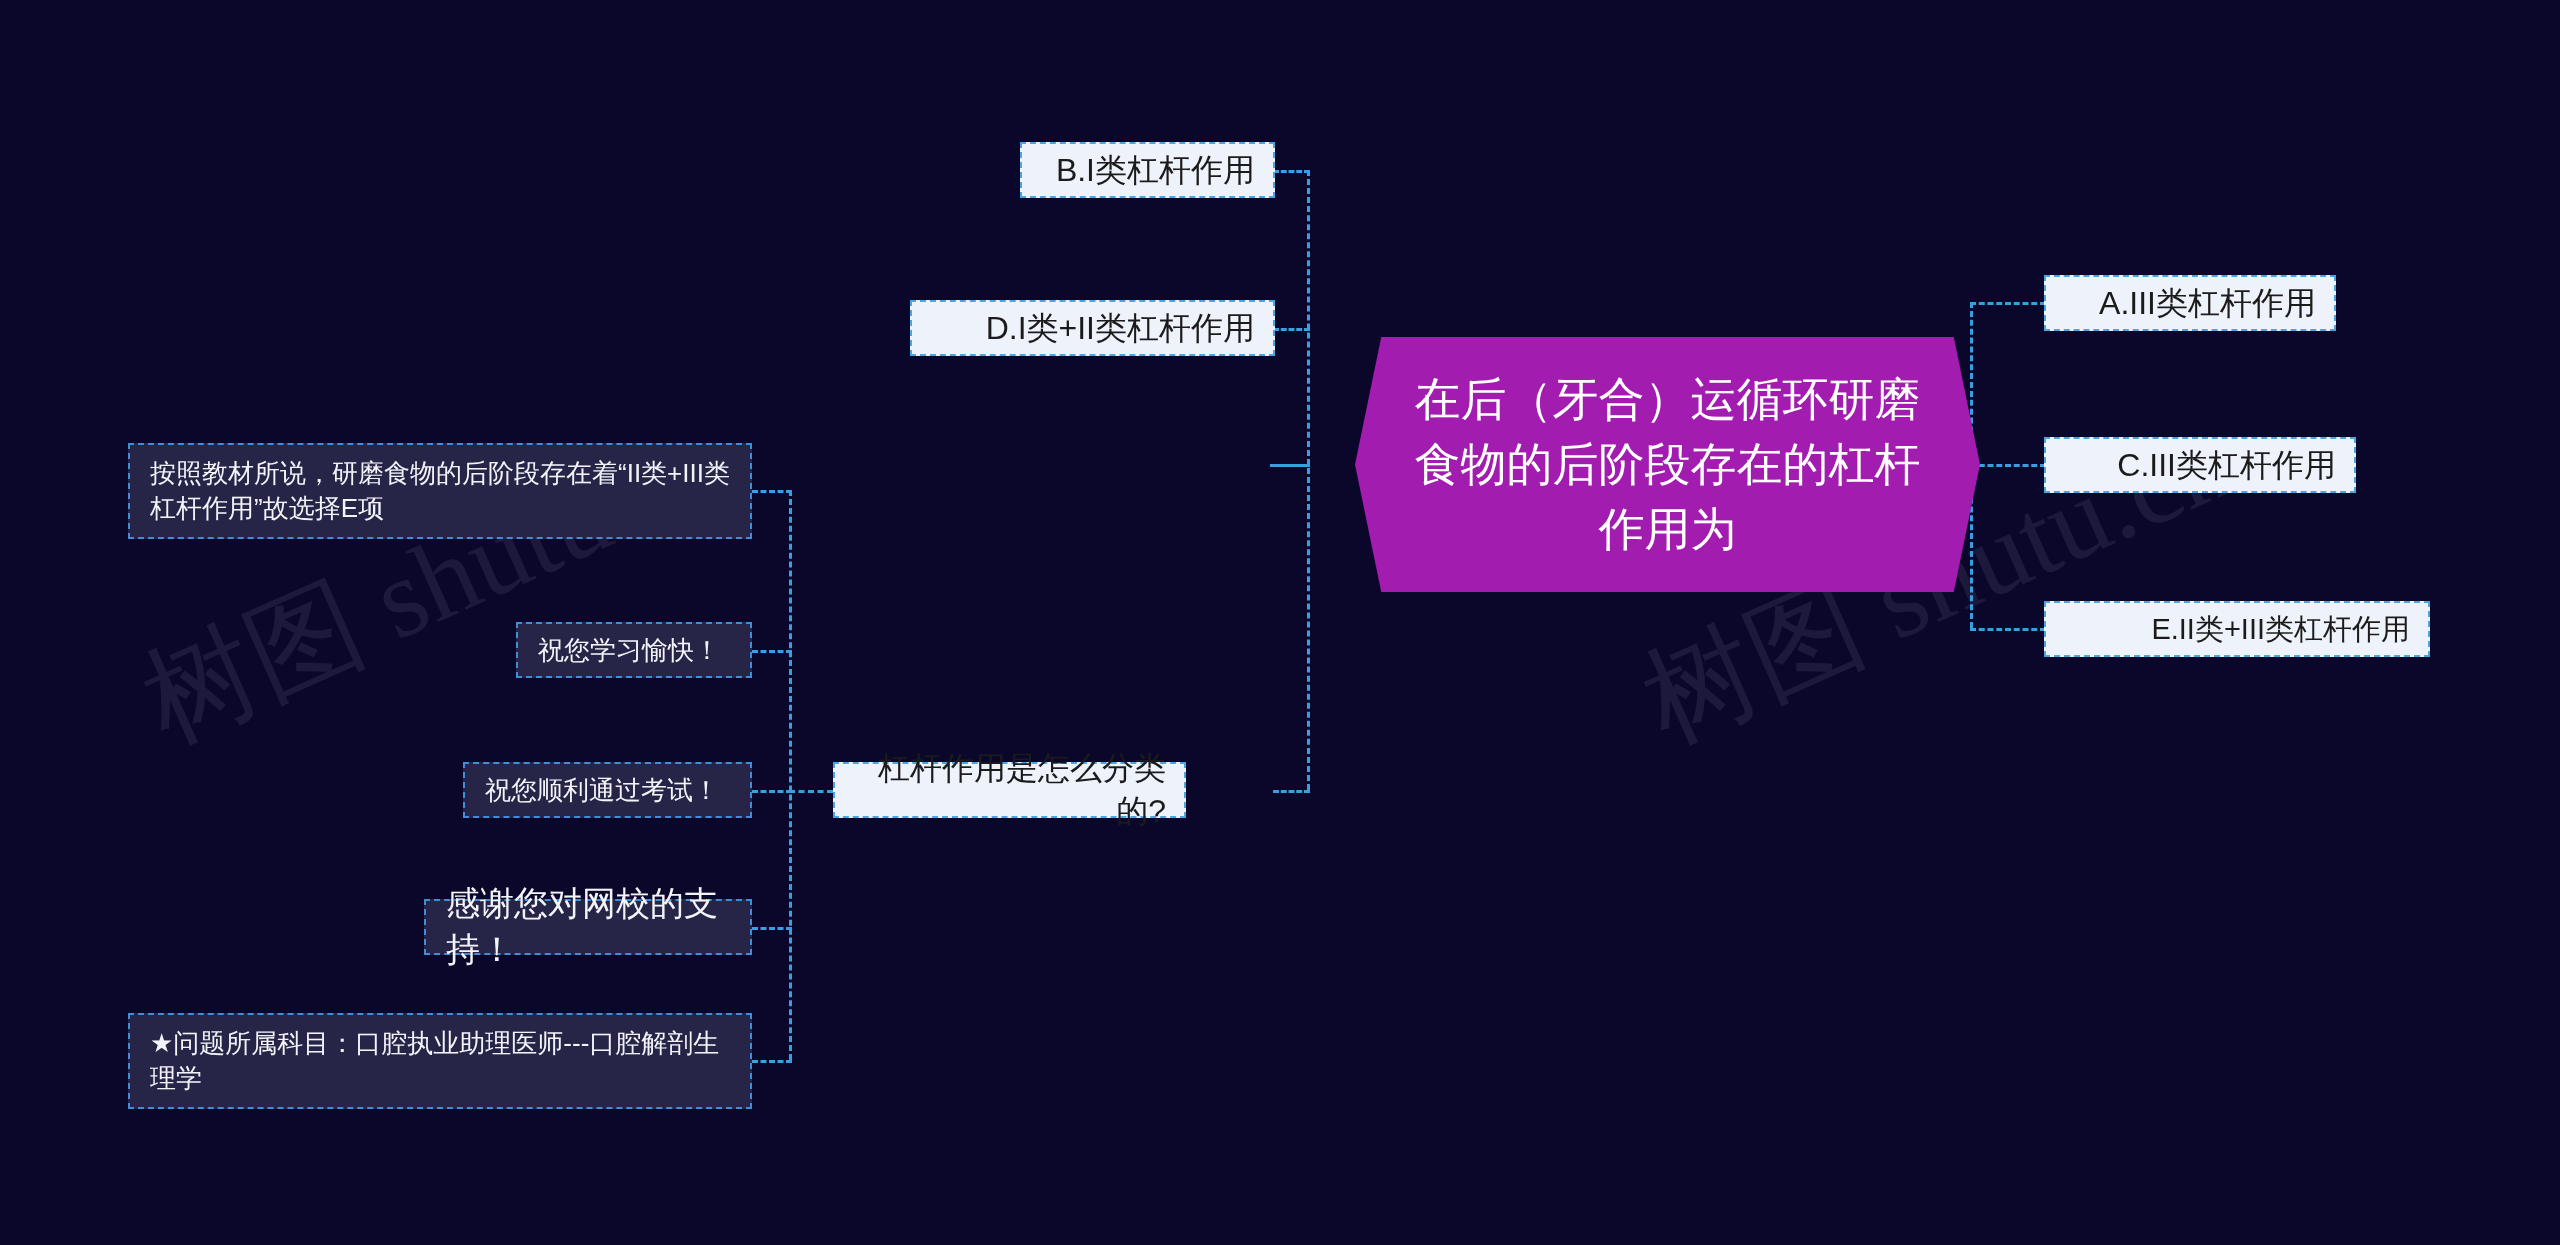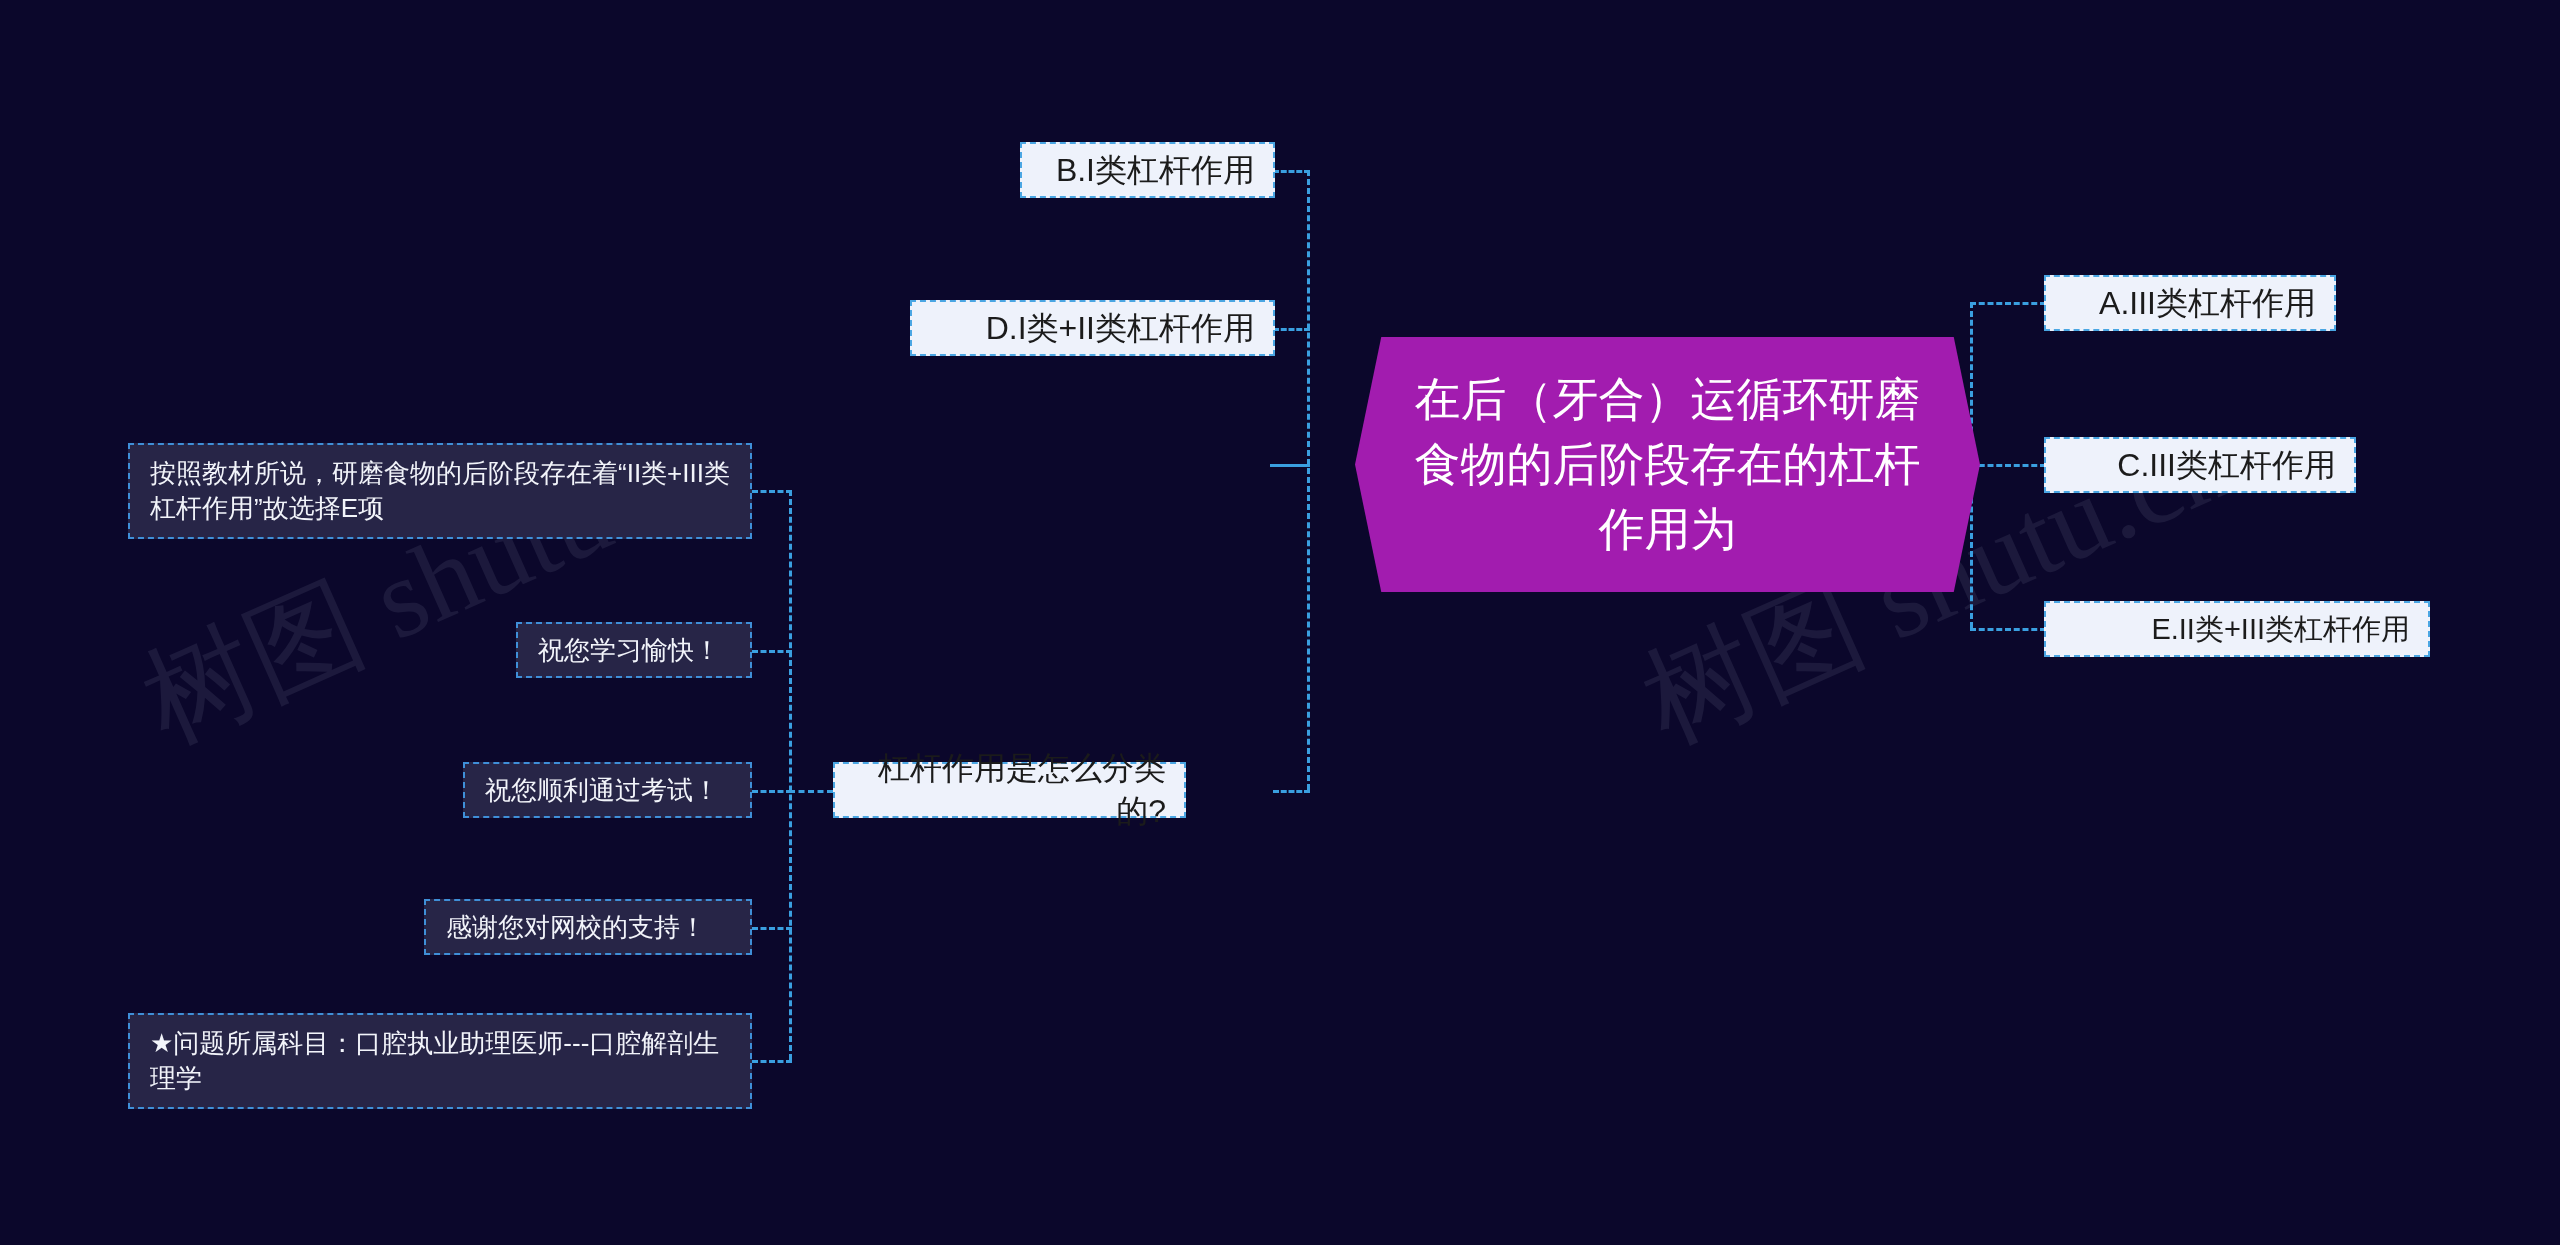--- a/index.html
+++ b/index.html
@@ -151,21 +151,21 @@
   </div>
 
   <div class="node node-dark" style="left:516px; top:622px; width:236px; height:56px; padding:0 20px; font-size:26px;">
     <span class="node-text">祝您学习愉快！</span>
   </div>
 
   <div class="node node-dark" style="left:463px; top:762px; width:289px; height:56px; padding:0 20px; font-size:26px;">
     <span class="node-text">祝您顺利通过考试！</span>
   </div>
 
-  <div class="node node-dark" style="left:424px; top:899px; width:328px; height:56px; padding:0 20px; font-size:26px;">
+  <div class="node node-dark" style="left:424px; top:899px; width:328px; height:56px; padding:0 20px; font-size:34px;">
     <span class="node-text">感谢您对网校的支持！</span>
   </div>
 
   <div class="node node-dark" style="left:128px; top:1013px; width:624px; height:96px; padding:0 20px; font-size:26px;">
     <span class="node-text">★问题所属科目：口腔执业助理医师---口腔解剖生理学</span>
   </div>
 
 </div>
 
 </body></html>

